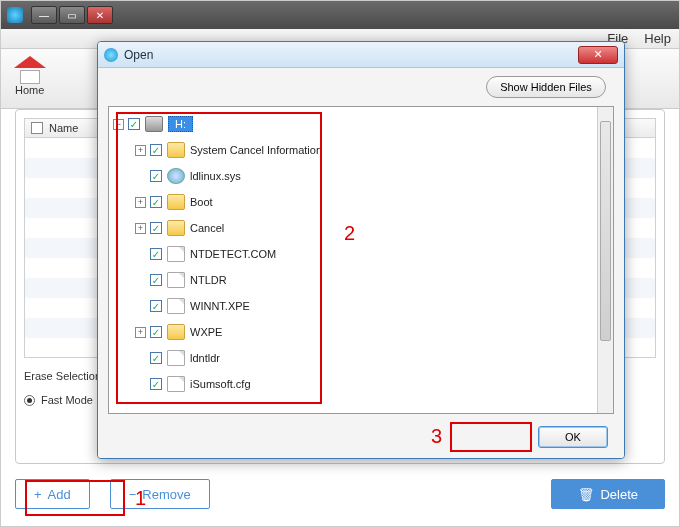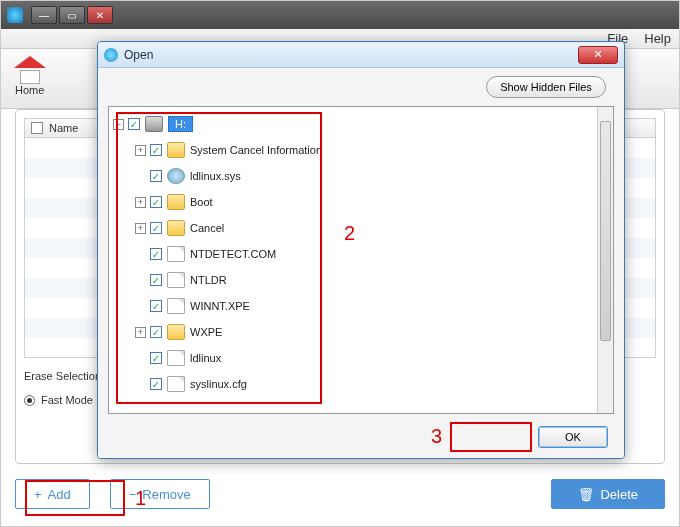--- a/index.html
+++ b/index.html
@@ -196,28 +196,28 @@
             <span class="exp">+</span>
             <span class="chkb">✓</span>
             <span class="fico folder"></span>
             <span>WXPE</span>
           </div>
           <div class="node">
             <span class="spacer" style="width:22px"></span>
             <span class="spacer" style="width:15px"></span>
             <span class="chkb">✓</span>
             <span class="fico file"></span>
-            <span>ldlinux</span>
-          </div>
-          <div class="node">
-            <span class="spacer" style="width:22px"></span>
-            <span class="spacer" style="width:15px"></span>
-            <span class="chkb">✓</span>
-            <span class="fico file"></span>
-            <span>syslinux.cfg</span>
+            <span>ldntldr</span>
+          </div>
+          <div class="node">
+            <span class="spacer" style="width:22px"></span>
+            <span class="spacer" style="width:15px"></span>
+            <span class="chkb">✓</span>
+            <span class="fico file"></span>
+            <span>iSumsoft.cfg</span>
           </div>
         </div>
       <div class="tree-scroll">
           <div class="thumb"></div>
         </div>
     </div>
     <div class="dlg-btns">
       <div class="dbtn ok">
           <span>OK</span>
         </div>

